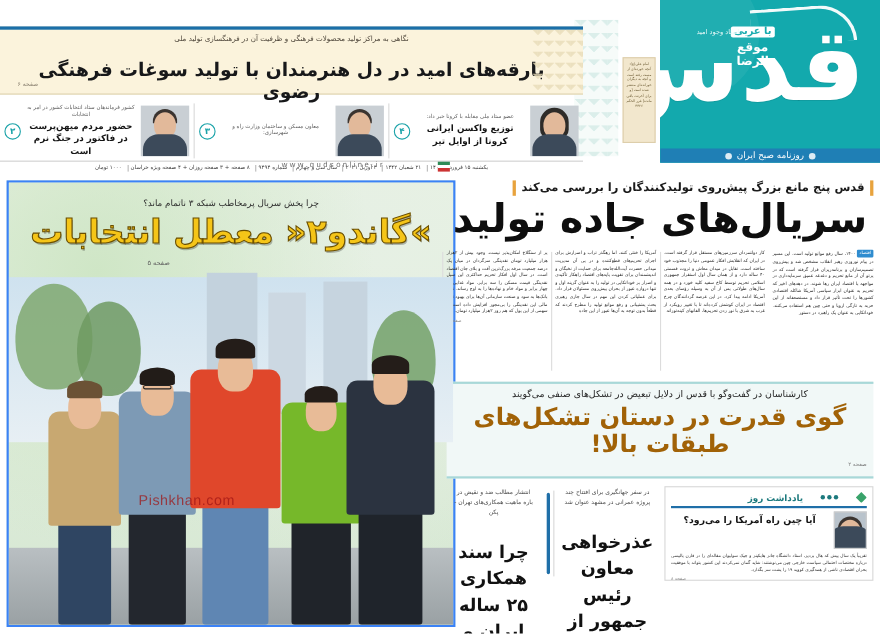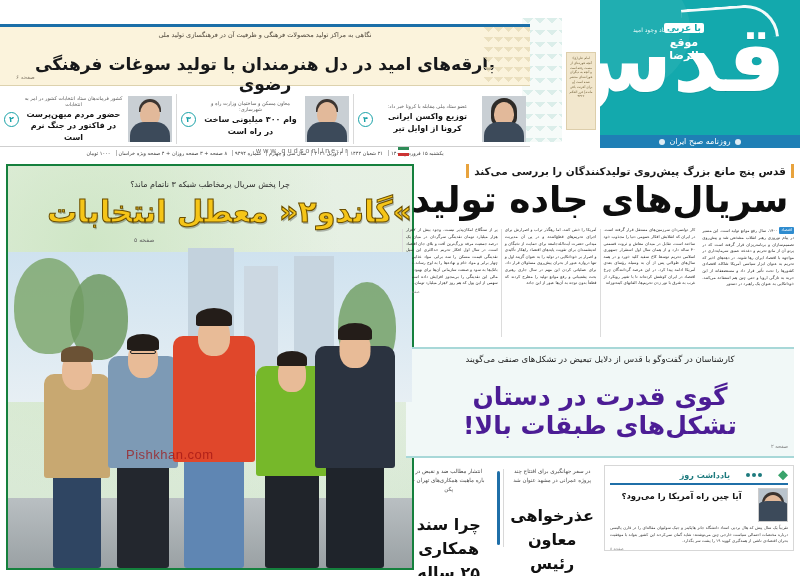--- a/index.html
+++ b/index.html
@@ -120,35 +120,35 @@
   .site-url {
     position: absolute; left: 208px; top: 147px; width: 190px; height: 12px;
     font-size: 7px; letter-spacing: 2.2px; color: #6d6d6d; text-align: center;
     direction: ltr; font-family: "Liberation Sans", sans-serif;
   }
   .url-flag{ position:absolute; left:398px; top:147px; width:11px; height:9px; background:linear-gradient(#2e8b57 33%,#fff 33% 66%,#c33 66%); }
 
   
   .feature {
     position: absolute; left: 6px; top: 164px; width: 408px; height: 406px;
-    border: 2px solid #15803d; background: #dfeee1; overflow: hidden;
+    border: 2px solid #3b82f6; background: #dfeee1; overflow: hidden;
   }
   .feature-bg{
     position:absolute; inset:0;
     background:
       radial-gradient(ellipse at 20% 20%, #cfe6c6 0%, transparent 55%),
       radial-gradient(ellipse at 80% 10%, #e6f0e4 0%, transparent 60%),
       linear-gradient(#e9f2e4, #d5e7d2);
   }
   .feature-kicker {
     position: absolute; top: 14px; right: 0; left: 0; text-align: center;
     font-size: 8px; color: #2c2c2c; direction: rtl; z-index: 4;
   }
   .feature-title {
-    position: absolute; top: 28px; right: 0; left: 0; 
+    position: absolute; top: 28px; right: 0; left: 0; text-align: center;
     font-size: 30px; font-weight: bold; color: #f5c518; direction: rtl; z-index: 4;
     -webkit-text-stroke: 1px #6b4f00; text-shadow: 1px 2px 0 rgba(0,0,0,.25);
   }
   .feature-pageref { position: absolute; top: 70px; left: 126px; font-size: 6px; color: #5c5c5c; z-index: 4; }
 
   .photo-group { position: absolute; bottom: 0; right: 0; left: 0; height: 316px; z-index: 3; }
   .skyline{
     position:absolute; top:0; right:0; left:0; height:150px;
     background:
       linear-gradient(#cfe2ef,#e7eff4);
@@ -188,21 +188,21 @@
   .col .body { font-size: 4.1px; line-height: 1.62; color: #2b2b2b; text-align: justify; }
   .sect-tag { display: inline-block; background: #2f8ccf; color: #fff; font-size: 4px; padding: 0 2px; border-radius: 1px; vertical-align: 1px; }
   .col-rule{ position:absolute; left:-4px; top:2px; bottom:2px; width:1px; background:#dcdcdc;}
   .col .pageref{ font-size:4px; color:#8a8a8a; text-align:left; margin-top:2px;}
 
   .story2 {
     margin-top: 8px; border-top: 2px solid #a8d8d8; border-bottom: 2px solid #a8d8d8;
     background: #f1f8f7; padding: 5px 6px 7px;
   }
   .story2 .k2 { font-size: 8.5px; color: #1d1d1d; text-align: center; }
-  .story2 .t2 { font-size: 25px; font-weight: bold; color: #4c1d95; text-align: center; margin-top: 18px; }
+  .story2 .t2 { font-size: 22px; font-weight: bold; color: #a16207; text-align: center; margin-top: 3px; }
   .story2 .r2 { font-size: 5px; color: #7c7c7c; text-align: right; margin-top: 3px; }
 
   .bottom-row { display: flex; gap: 6px; margin-top: 7px; height: 86px; direction: rtl; }
 
   .note-box { flex: 0 0 190px; border: 1px solid #d7d7d7; padding: 4px 5px; position: relative; background:#fff; }
   .note-head { display: flex; align-items: center; gap: 16px; }
   .note-label { font-size: 8px; font-weight: bold; color: #1d7a7e; letter-spacing: -.5px; }
   .note-dots{ display:flex; gap:2px; }
   .note-dots i{ width:4px; height:4px; background:#1d7a7e; border-radius:50%; display:block;}
   .leaf-icon{ width:10px; height:10px; background:#39a36b; clip-path: polygon(50% 0,100% 50%,50% 100%,0 50%); }
@@ -273,21 +273,20 @@
       </div>
 
       <div class="teaser">
         <div class="teaser-photo">
           <div class="ph-hair"></div>
           <div class="ph-head"></div>
           <div class="ph-body"></div>
         </div>
         <div class="teaser-text">
           <div class="k">معاون مسکن و ساختمان وزارت راه و شهرسازی:</div>
-          <div class="t">وام ۳۰۰ میلیونی ساخت در راه است</div>
         </div>
         <div class="teaser-num">۳</div>
       </div>
 
       <div class="teaser">
         <div class="teaser-photo">
           <div class="ph-hair"></div>
           <div class="ph-head"></div>
           <div class="ph-body"></div>
         </div>

